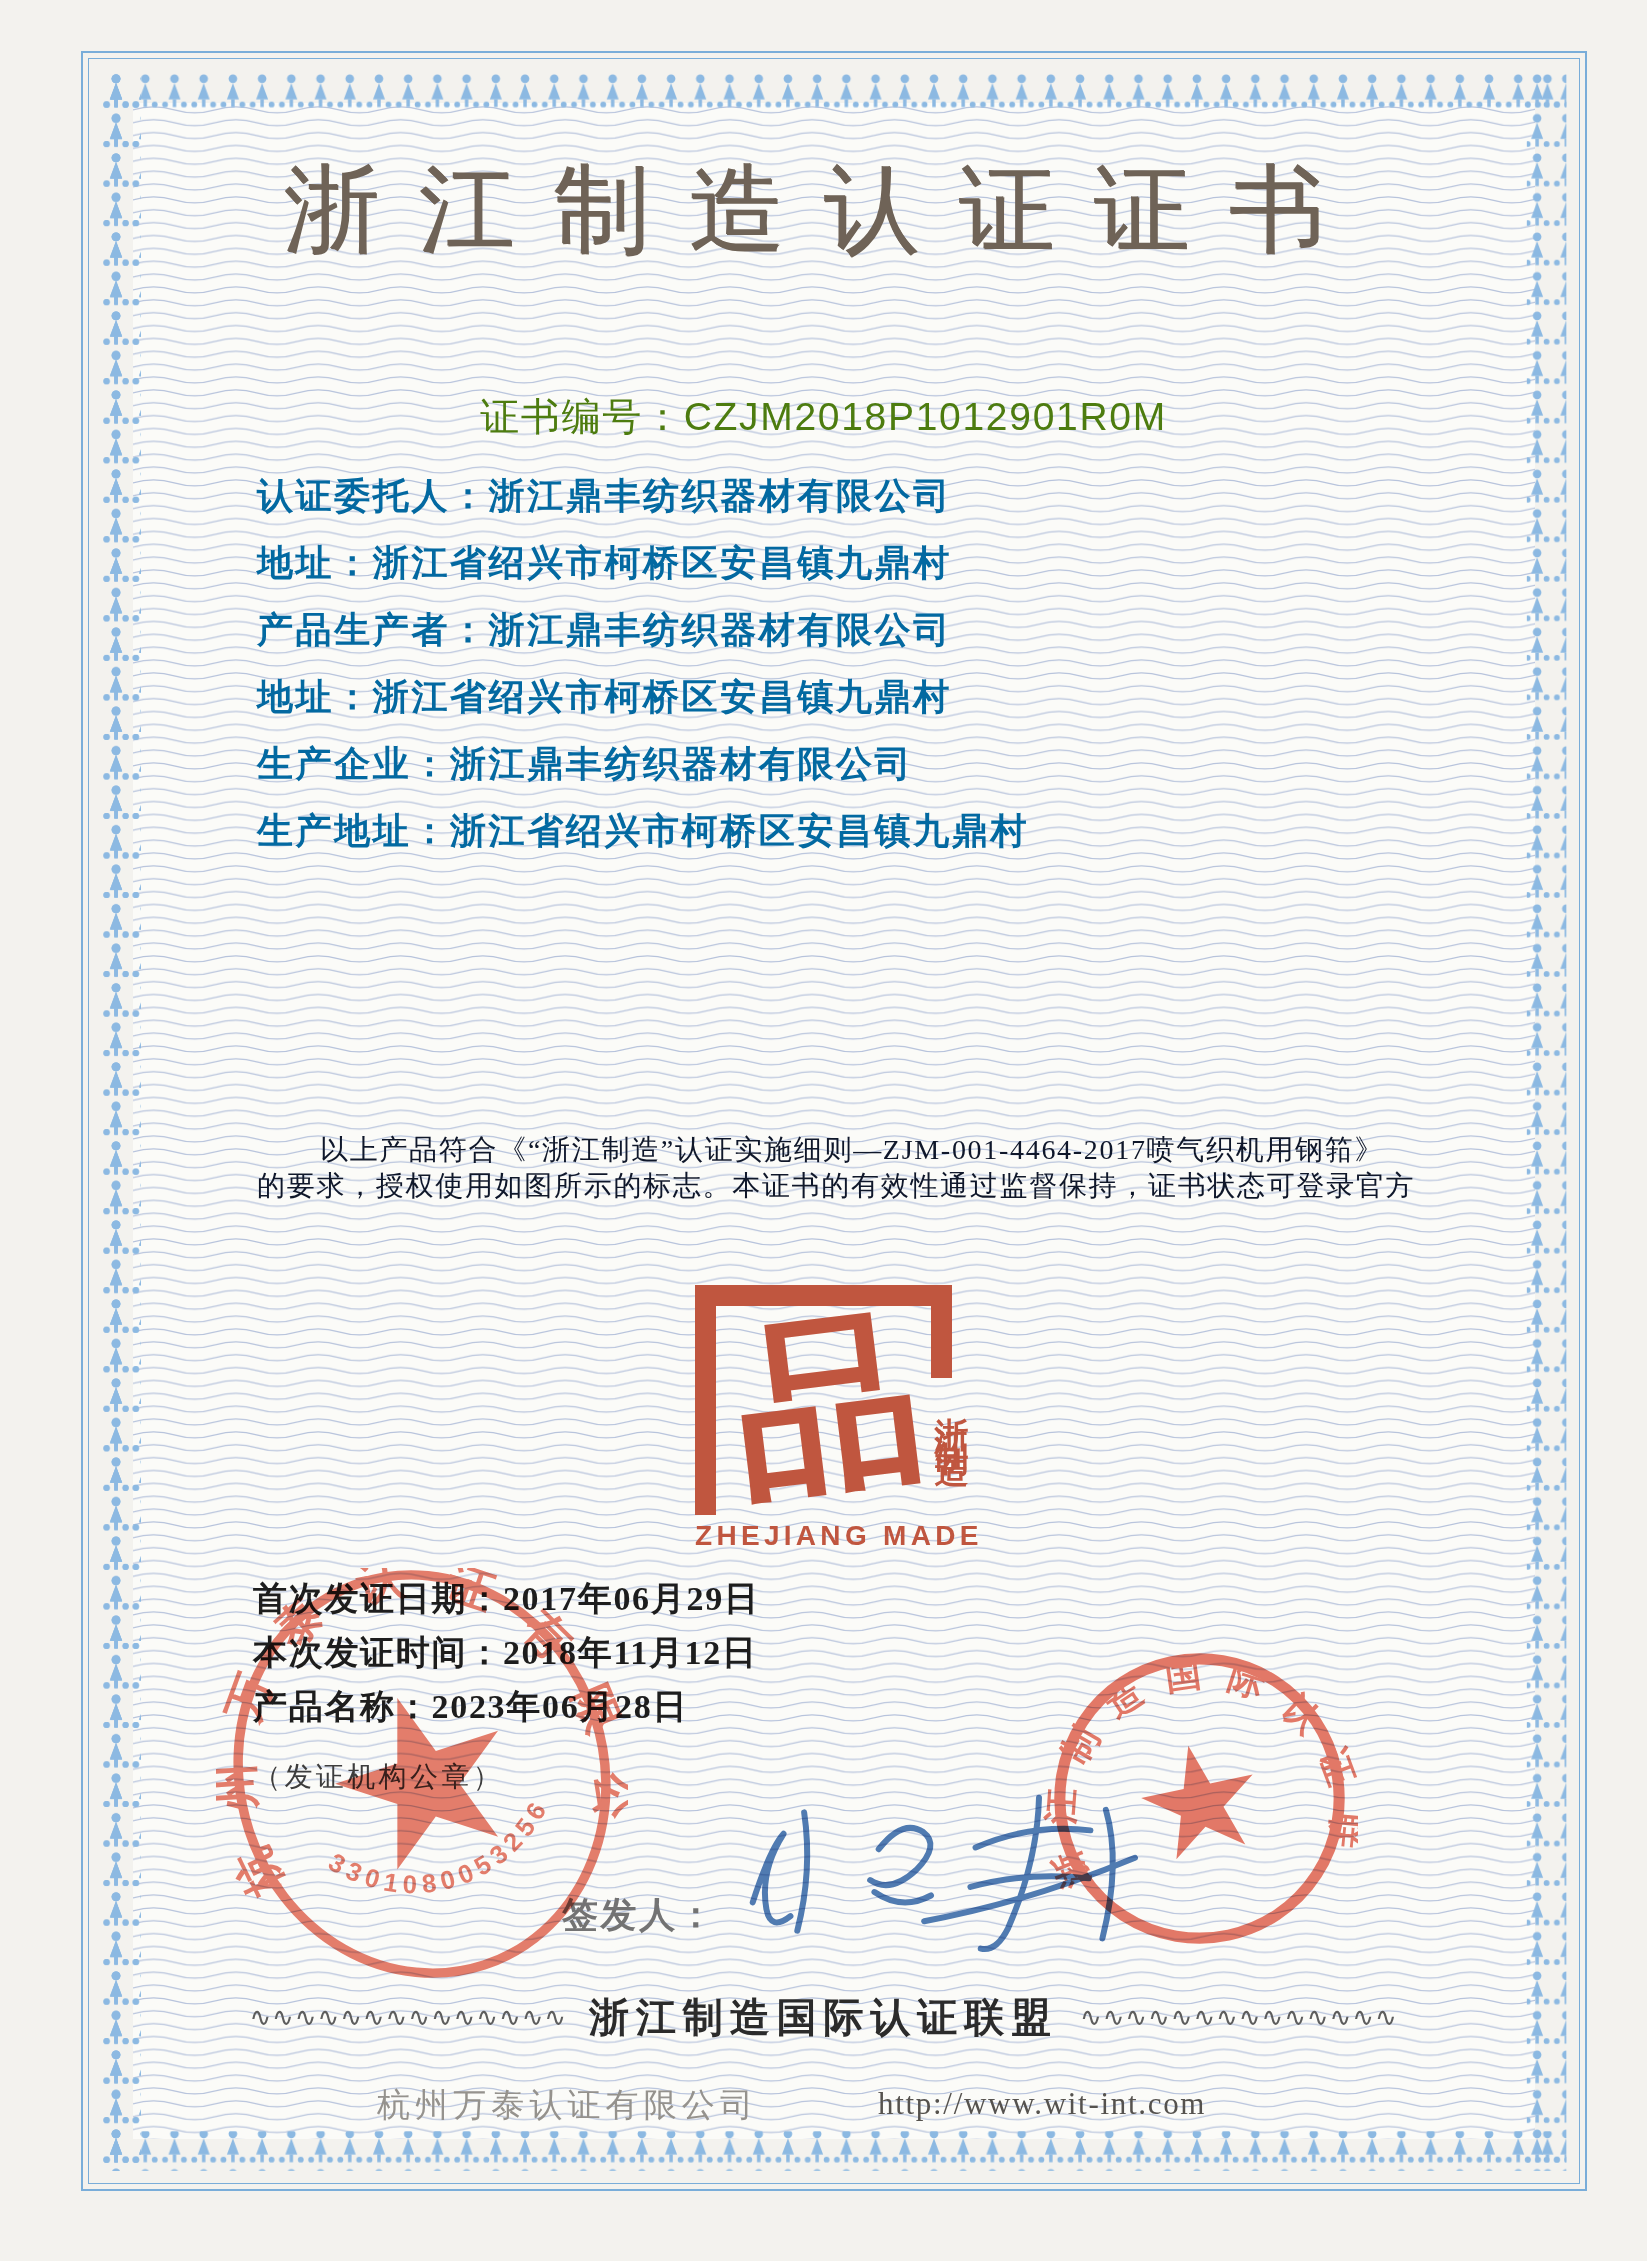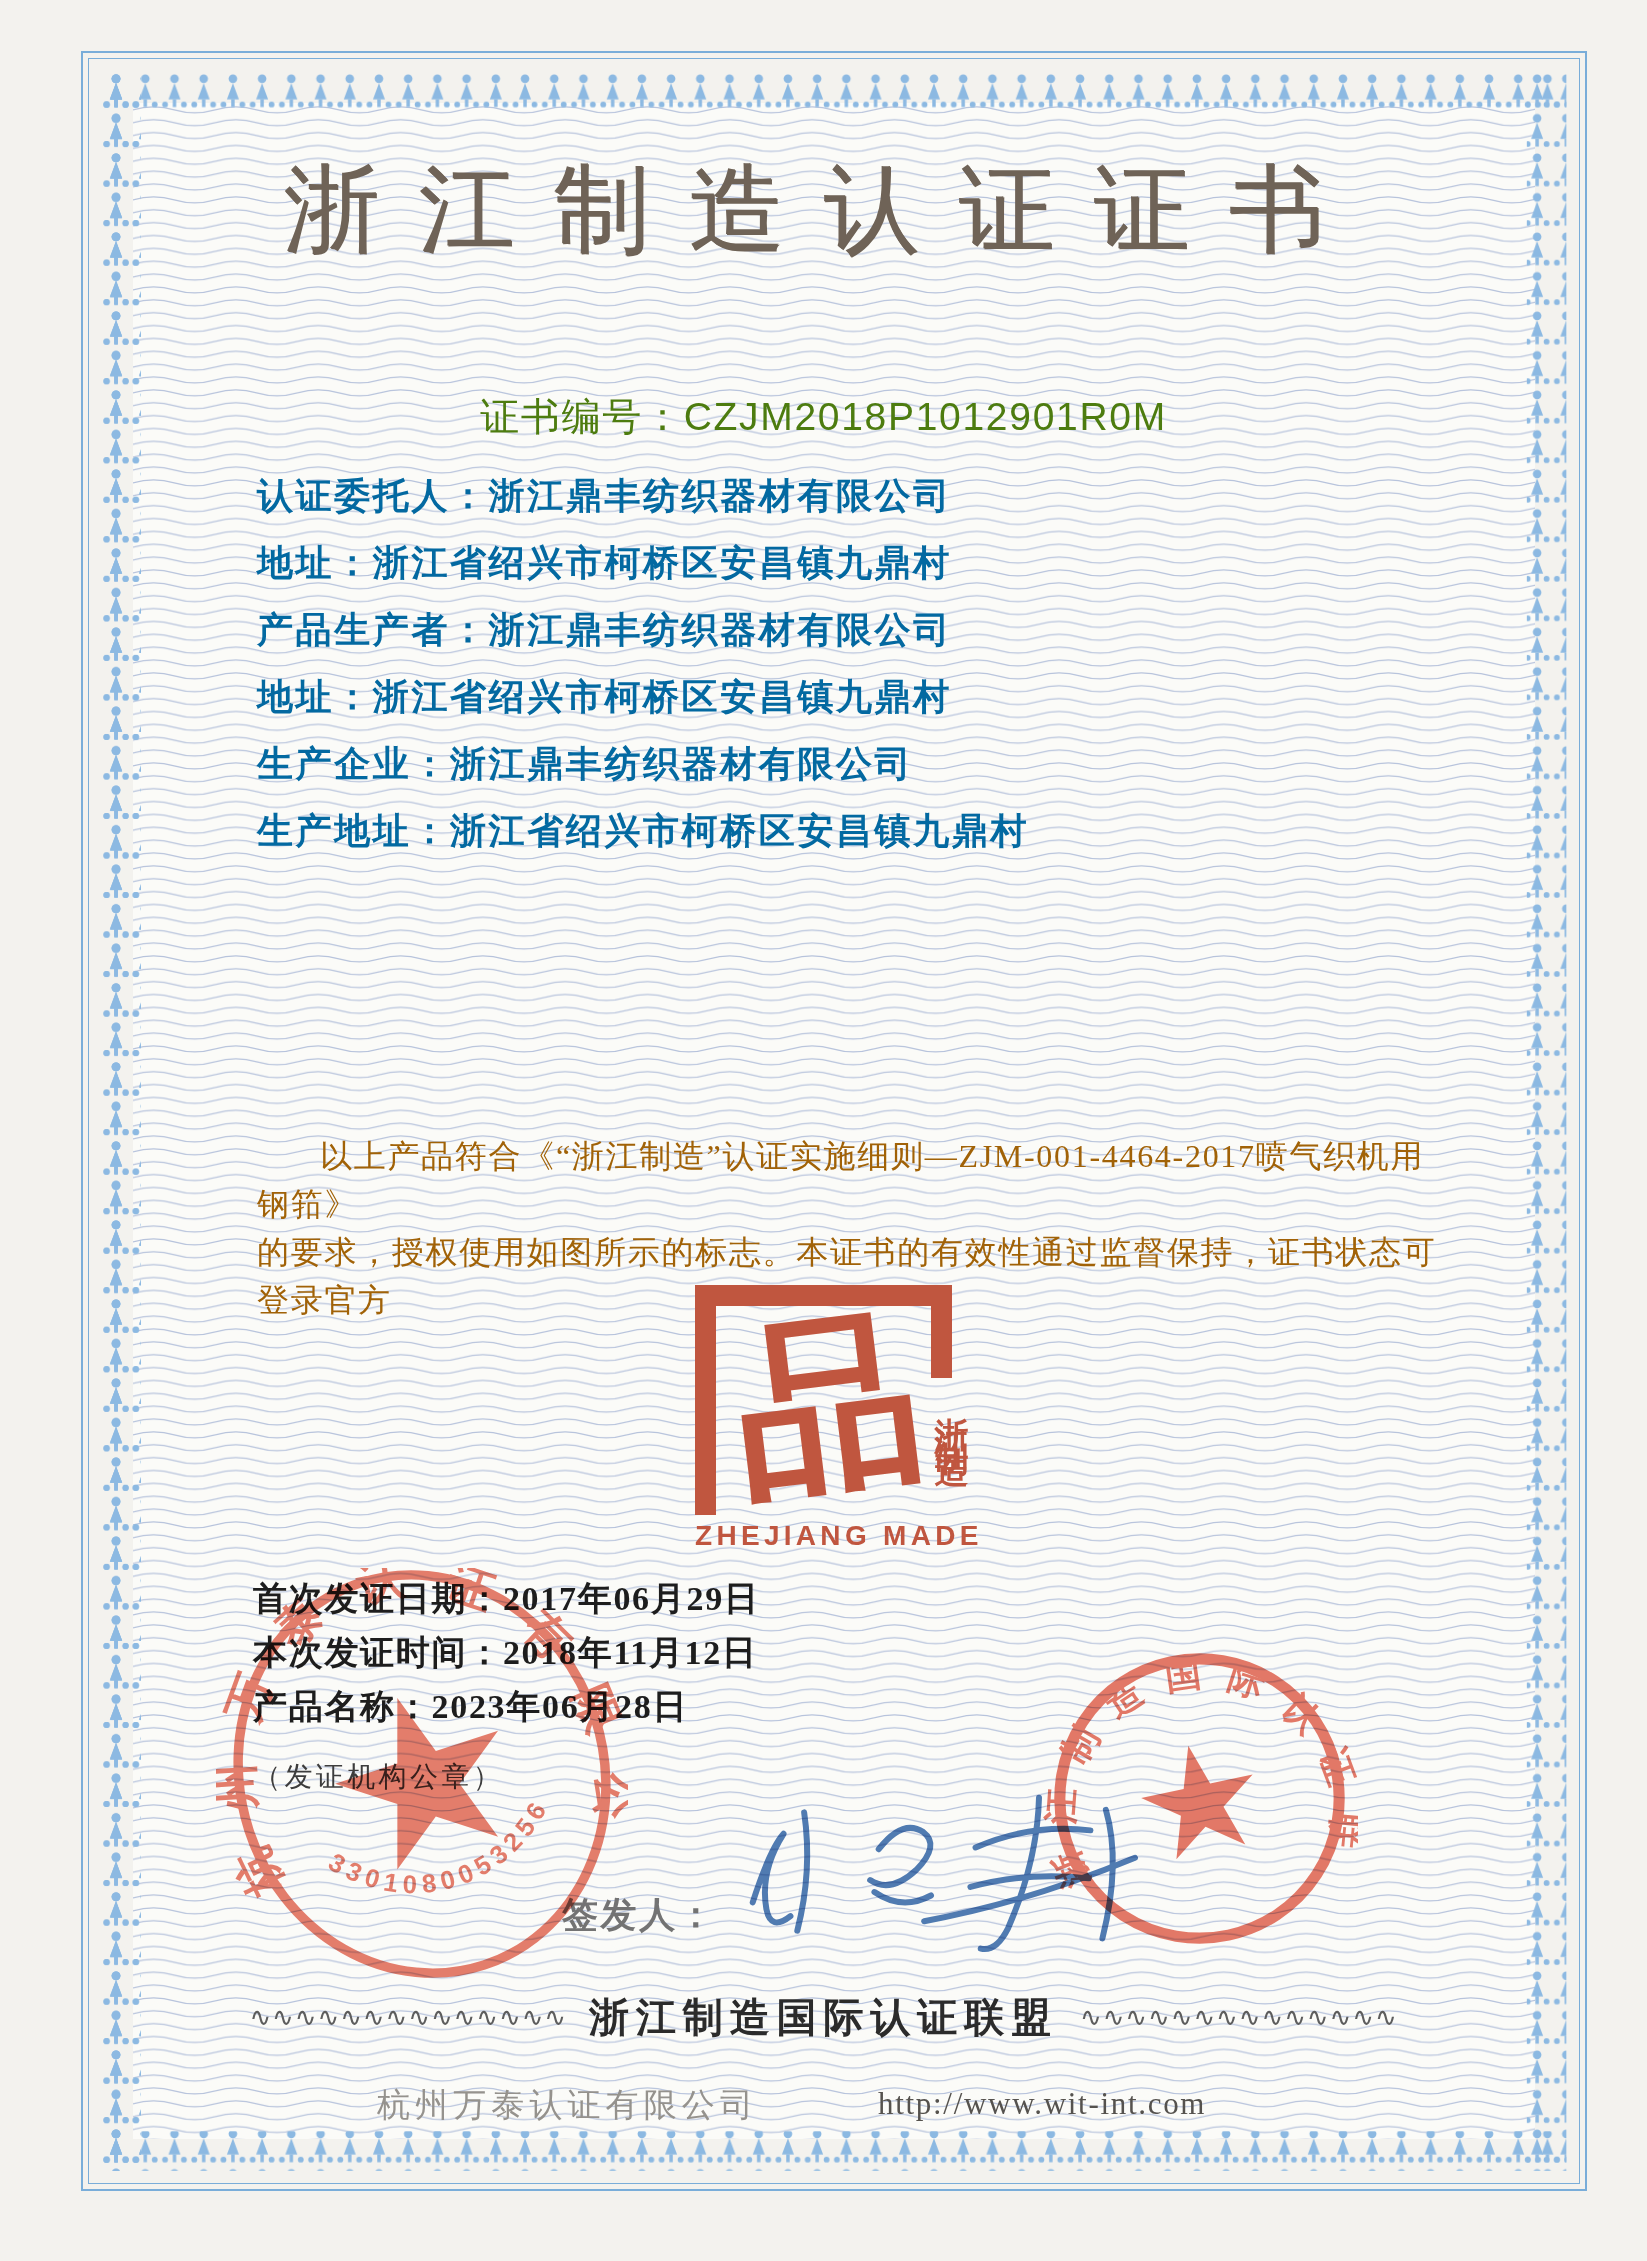--- a/index.html
+++ b/index.html
@@ -25,21 +25,21 @@
   .certno{
     position:absolute;top:350px;left:0;width:100%;text-align:center;
     font-family:"Liberation Sans", sans-serif;
     font-size:39px;font-weight:normal;color:#4d7c0f;letter-spacing:1.7px;margin-top:40px;
   }
   .info-block{position:absolute;left:257px;top:463px;}
   .info-line{font-size:36px;font-weight:bold;color:#0369a1;line-height:67px;letter-spacing:2.6px;}
   .spec-block{position:absolute;left:257px;top:894px;}
   .spec-line{font-size:32px;font-weight:bold;color:#191919;line-height:51px;letter-spacing:0.9px;}
   .para-block{position:absolute;left:257px;right:193px;top:1132px;}
-  .para-line{font-size:32px;color:#a16207;line-height:48px;letter-spacing:1.7px;}
+  .para-line{font-size:28px;color:#0f172a;line-height:36px;letter-spacing:1.7px;}
   .para-line.first{text-indent:63px;}
   
   .logo{position:absolute;left:695px;top:1285px;width:335px;height:268px;}
   .lg-frame{position:absolute;left:0;top:0;width:257px;height:257px;}
   .lg-bar-top{position:absolute;top:0;left:0;width:257px;height:21.4px;background:#c0563f;}
   .lg-bar-left{position:absolute;top:0;left:0;width:21.4px;height:230px;background:#c0563f;}
   .lg-bar-right{position:absolute;top:0;right:0;width:21.4px;height:93px;background:#c0563f;}
   .lg-mark{
     position:absolute;left:26px;top:15.4px;width:214px;height:214px;
     display:flex;align-items:center;justify-content:center;

